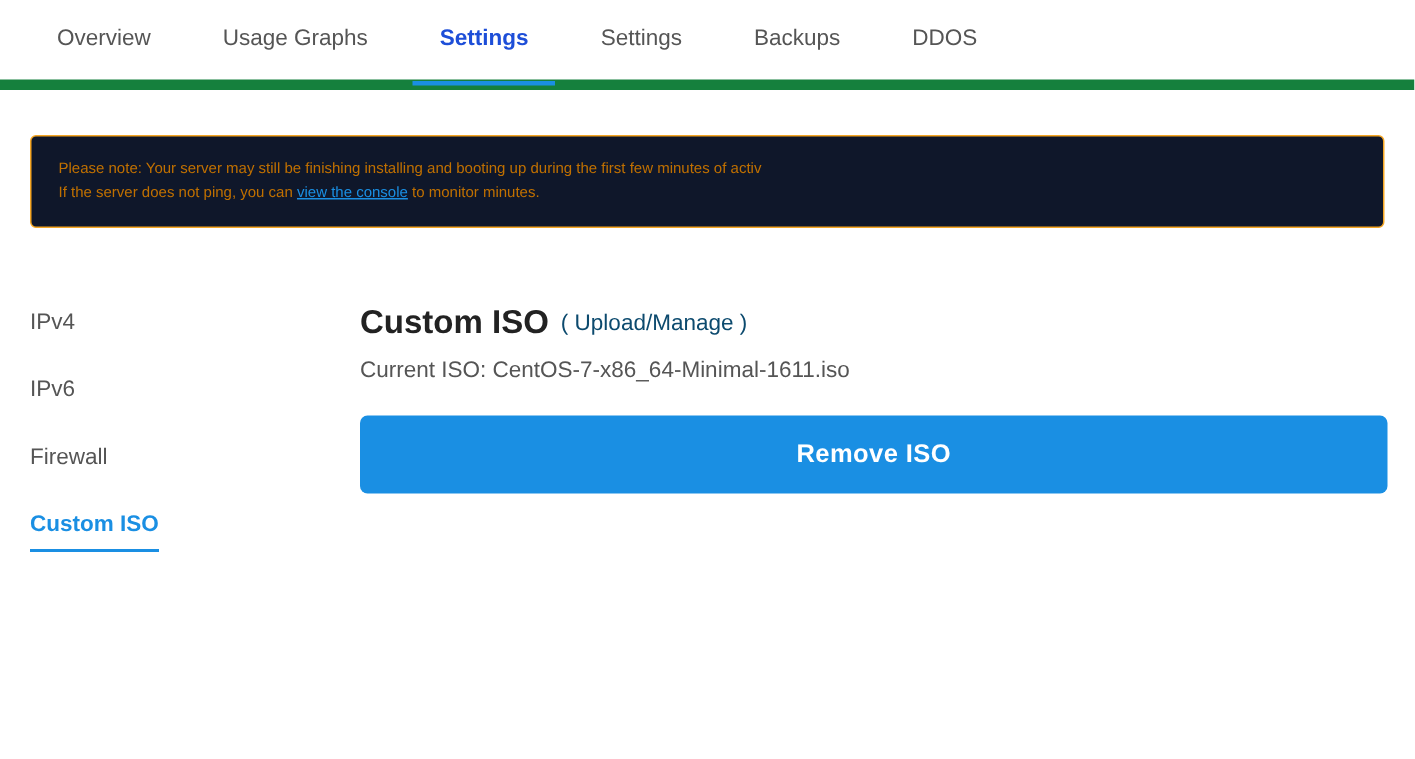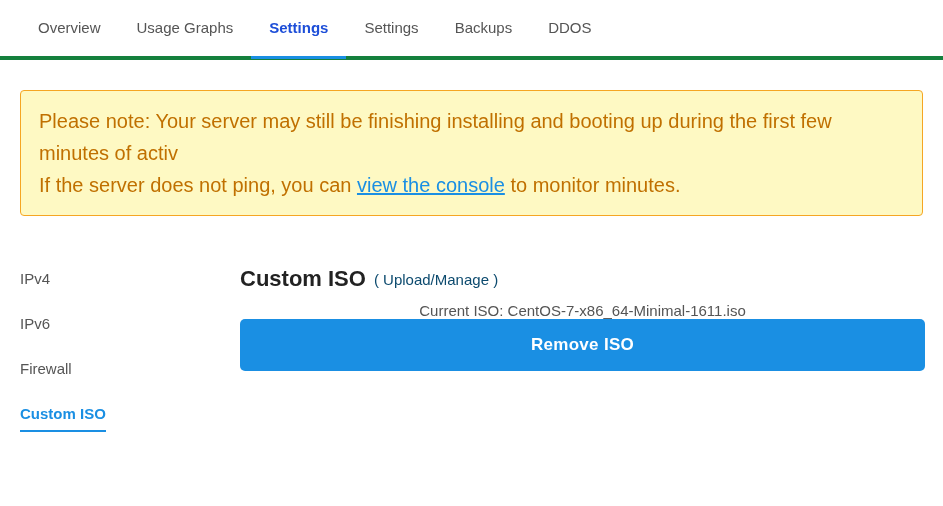--- a/index.html
+++ b/index.html
@@ -7,24 +7,24 @@
       font-family: 'Segoe UI', Arial, sans-serif;
       background: #fff;
       color: #333;
       font-size: 15px;
     }
 
     
     .top-nav {
       display: flex;
       align-items: center;
-      border-bottom: 4px solid #15803d;
+      border-bottom: 7px solid #15803d;
       padding: 0 20px;
       height: 60px;
-      gap: 0;
+      gap: 12px;
     }
     .nav-item {
       padding: 0 18px;
       height: 60px;
       display: flex;
       align-items: center;
       cursor: pointer;
       color: #555;
       font-size: 15px;
       text-decoration: none;
@@ -32,27 +32,27 @@
       margin-bottom: -1px;
     }
     .nav-item.active {
       color: #1d4ed8;
       border-bottom: 3px solid #1a8fe3;
       font-weight: 700;
     }
 
     
     .notice-banner {
-      background: #fef9c3;
+      background: #0f172a;
       border: 1.5px solid #f5a623;
       margin: 30px 20px 20px 20px;
       padding: 14px 18px;
       border-radius: 4px;
       color: #c07000;
-      font-size: 20px;
+      font-size: 10px;
       line-height: 1.6;
       width: calc(100% - 40px);
     }
     .notice-banner a {
       color: #1a8fe3;
       text-decoration: underline;
     }
 
     
     .page-body {
@@ -109,22 +109,22 @@
     .section-title .upload-link {
       font-size: 15px;
       font-weight: 400;
       color: #0c4a6e;
       cursor: pointer;
     }
 
     .current-iso {
       color: #555;
       font-size: 15px;
+      margin-bottom: 22px;
       margin-top: 8px;
-      text-align: center;
     }
 
     .remove-iso-btn {
       background: #1a8fe3;
       color: #fff;
       font-size: 17px;
       font-weight: 600;
       border: none;
       border-radius: 5px;
       padding: 16px 0;

